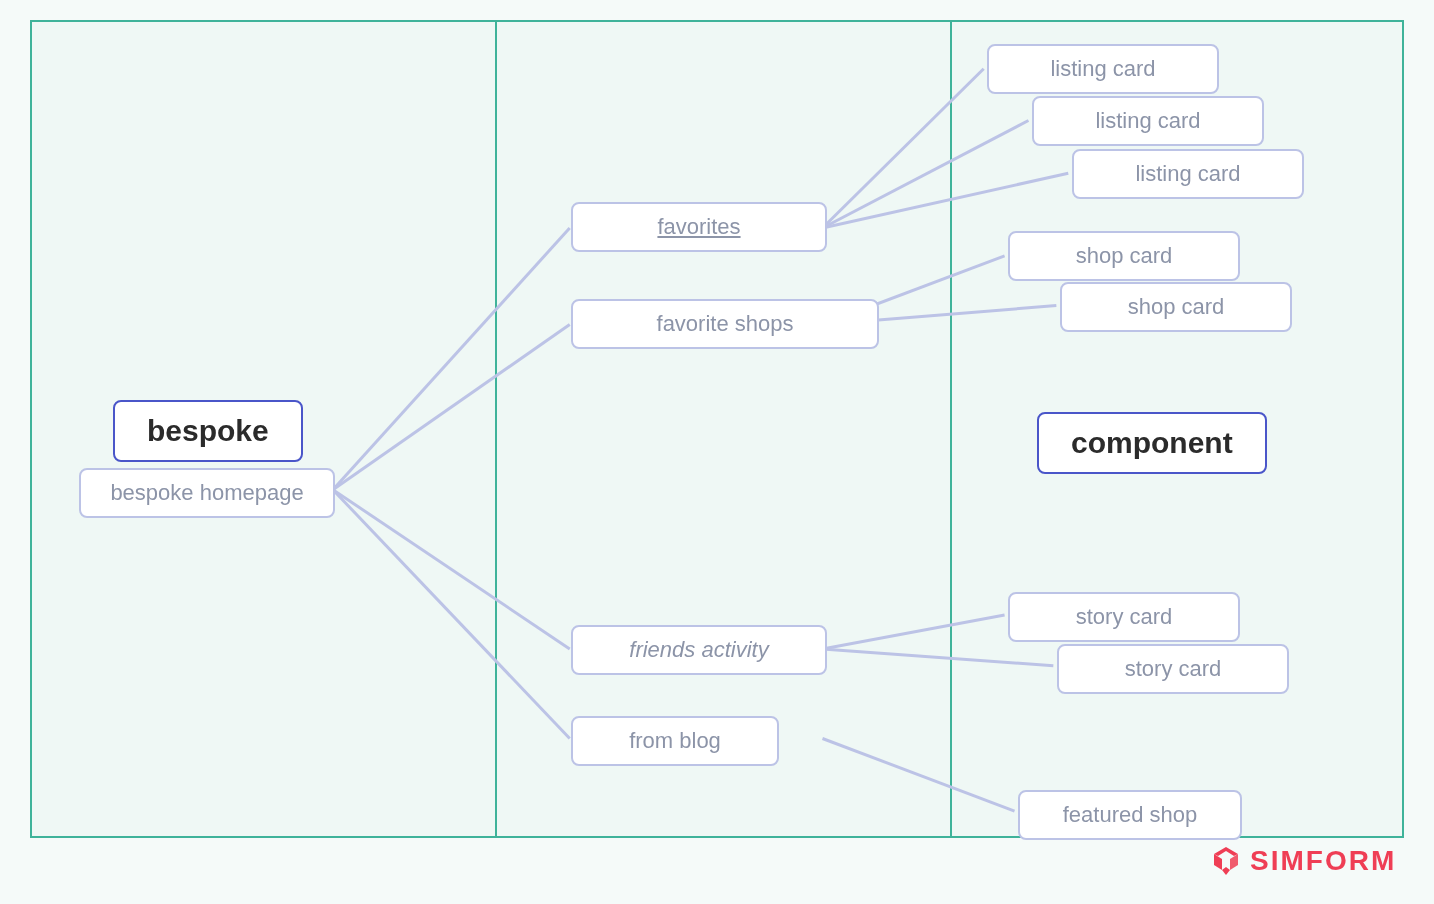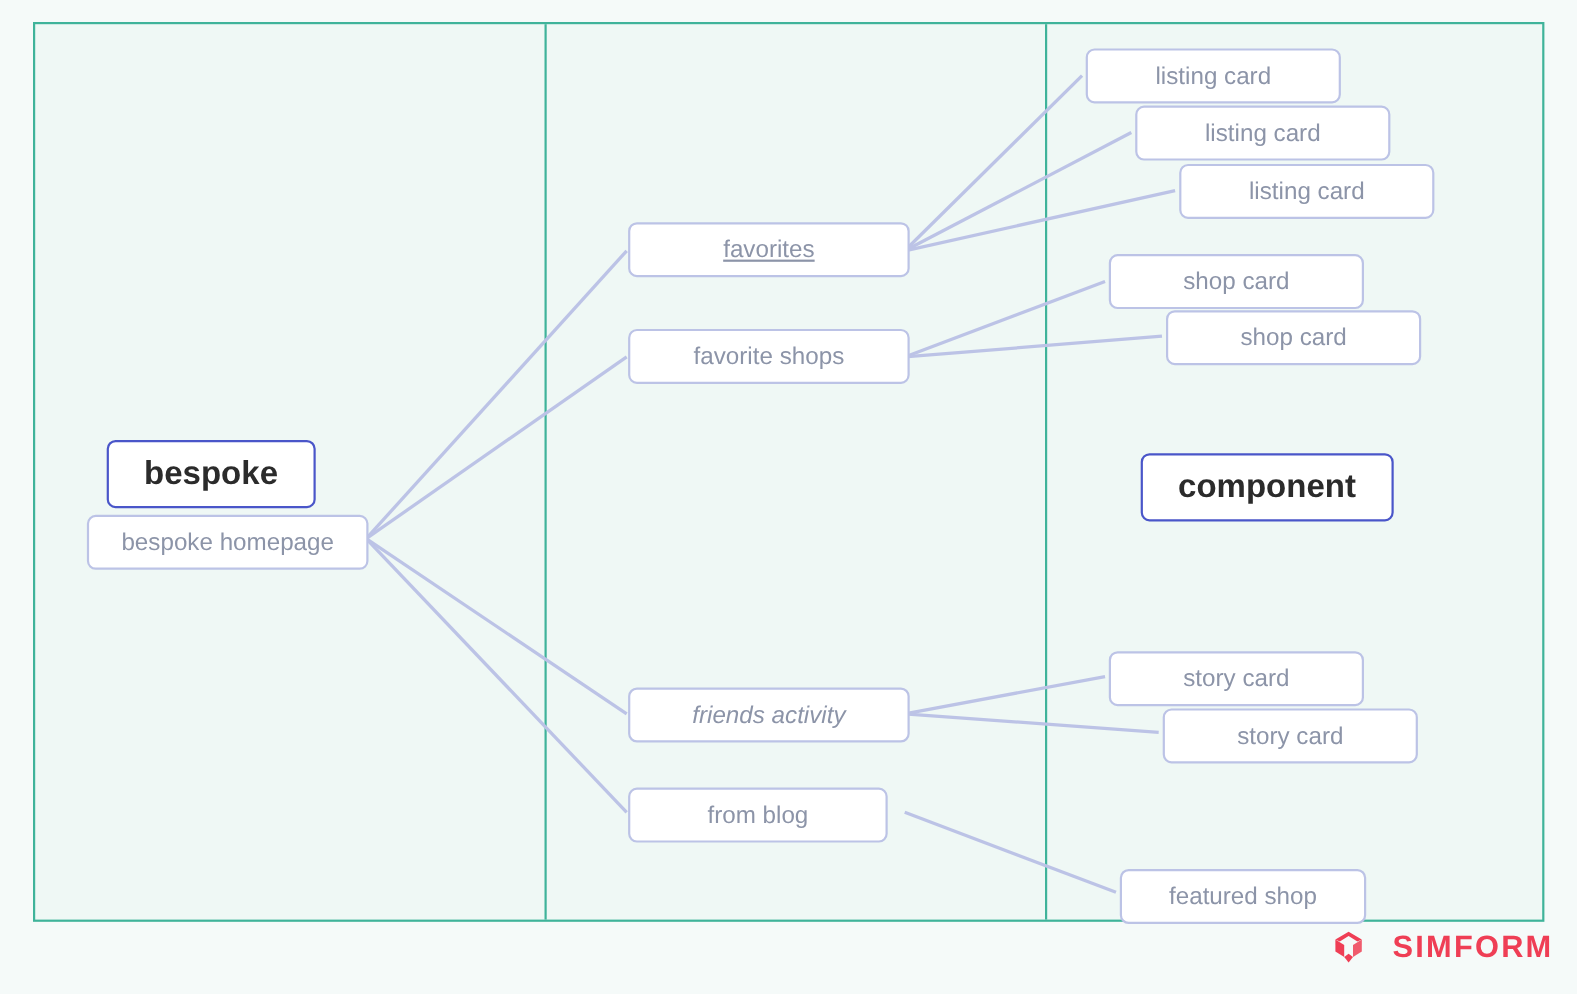--- a/index.html
+++ b/index.html
@@ -57,21 +57,21 @@
     display: flex;
     align-items: center;
     justify-content: center;
     padding: 12px 32px;
   }
   .logo {
     position: absolute;
     left: 1210px; top: 845px;
     display: flex;
     align-items: center;
-    gap: 24px;
+    gap: 8px;
     color: #ef3e55;
     font-weight: 700;
     font-size: 28px;
     letter-spacing: 2px;
   }
   .logo svg { width: 32px; height: 32px; }
 </style>
 </head>
 <body>
 
@@ -97,29 +97,29 @@
       <line x1="793" y1="304" x2="976" y2="235"></line>
       <line x1="793" y1="304" x2="1028" y2="285"></line>
 
       <line x1="793" y1="630" x2="976" y2="596"></line>
       <line x1="793" y1="630" x2="1025" y2="647"></line>
 
       <line x1="793" y1="720" x2="986" y2="793"></line>
     </g>
   </svg>
 
-  <div class="header-node" style="left:65px; top:378px;">bespoke</div>
+  <div class="header-node" style="left:81px; top:378px;">bespoke</div>
   <div class="header-node" style="left:1005px; top:390px;text-align:center;">component</div>
 
   <div class="node" style="left:47px; top:446px; width:256px;">bespoke homepage</div>
 
   <div class="node" style="left:539px; top:180px; width:256px;text-decoration:underline;">favorites</div>
-  <div class="node" style="left:539px; top:277px; width:256px;">favorite shops</div>
+  <div class="node" style="left:539px; top:277px; width:308px;">favorite shops</div>
   <div class="node" style="left:539px; top:603px; width:256px;font-style:italic;">friends activity</div>
-  <div class="node" style="left:539px; top:694px; width:236px;">from blog</div>
+  <div class="node" style="left:539px; top:694px; width:208px;">from blog</div>
 
   <div class="node" style="left:955px; top:22px; width:232px;">listing card</div>
   <div class="node" style="left:1000px; top:74px; width:232px;">listing card</div>
   <div class="node" style="left:1040px; top:127px; width:232px;">listing card</div>
 
   <div class="node" style="left:976px; top:209px; width:232px;">shop card</div>
   <div class="node" style="left:1028px; top:260px; width:232px;">shop card</div>
 
   <div class="node" style="left:976px; top:570px; width:232px;">story card</div>
   <div class="node" style="left:1025px; top:622px; width:232px;">story card</div>

